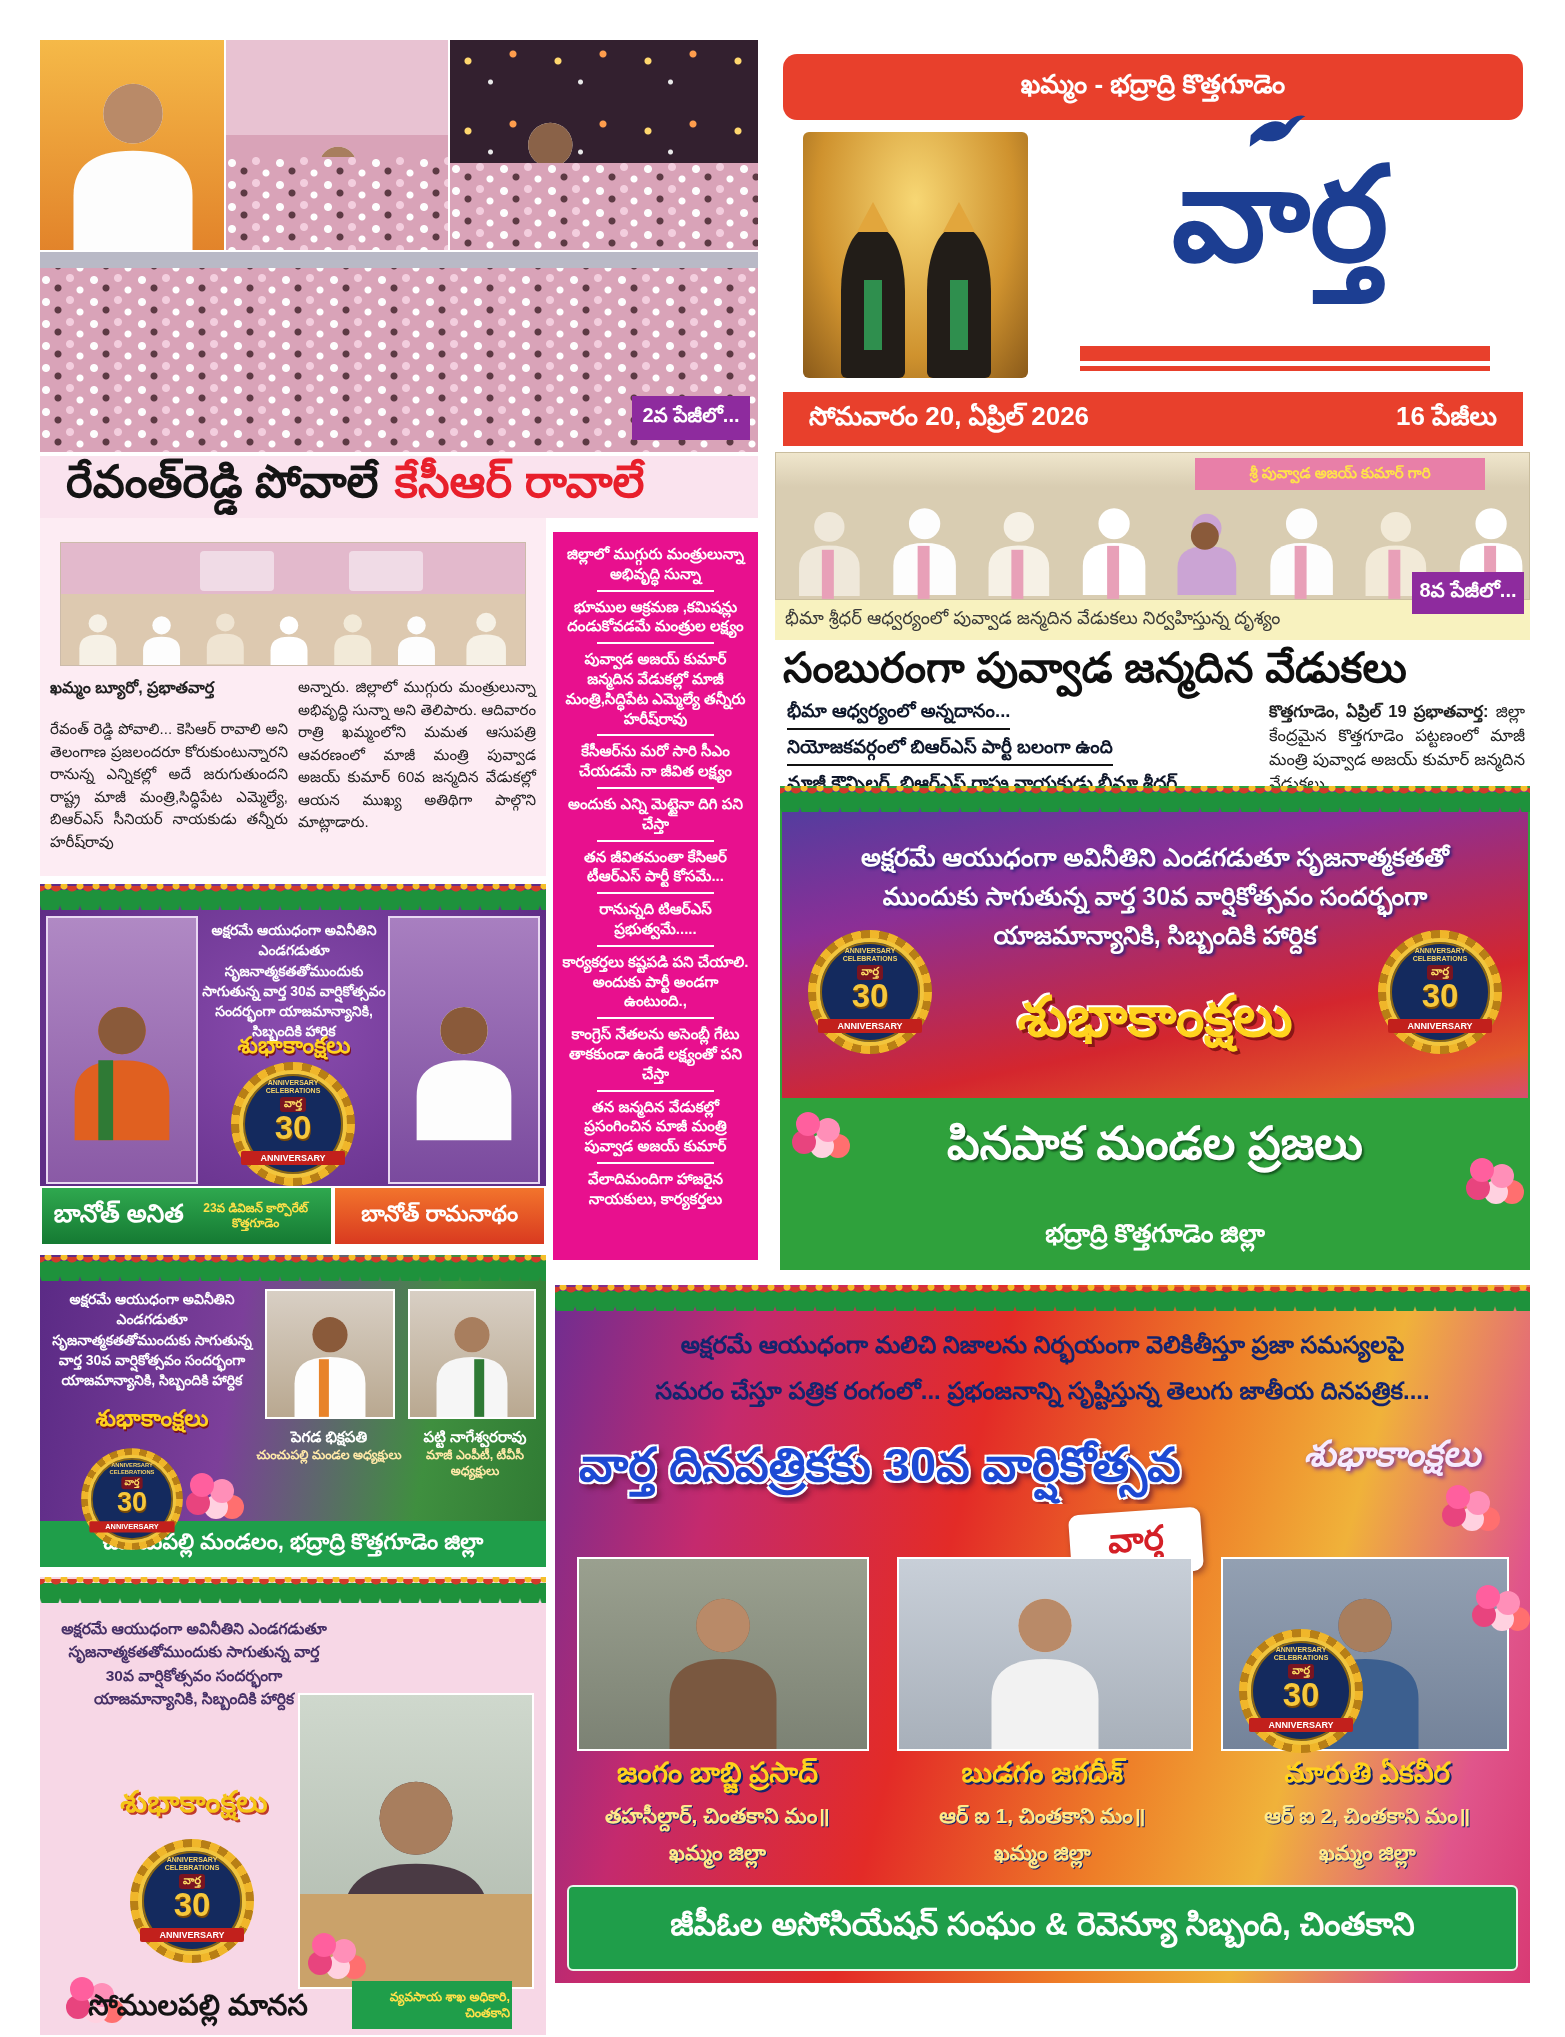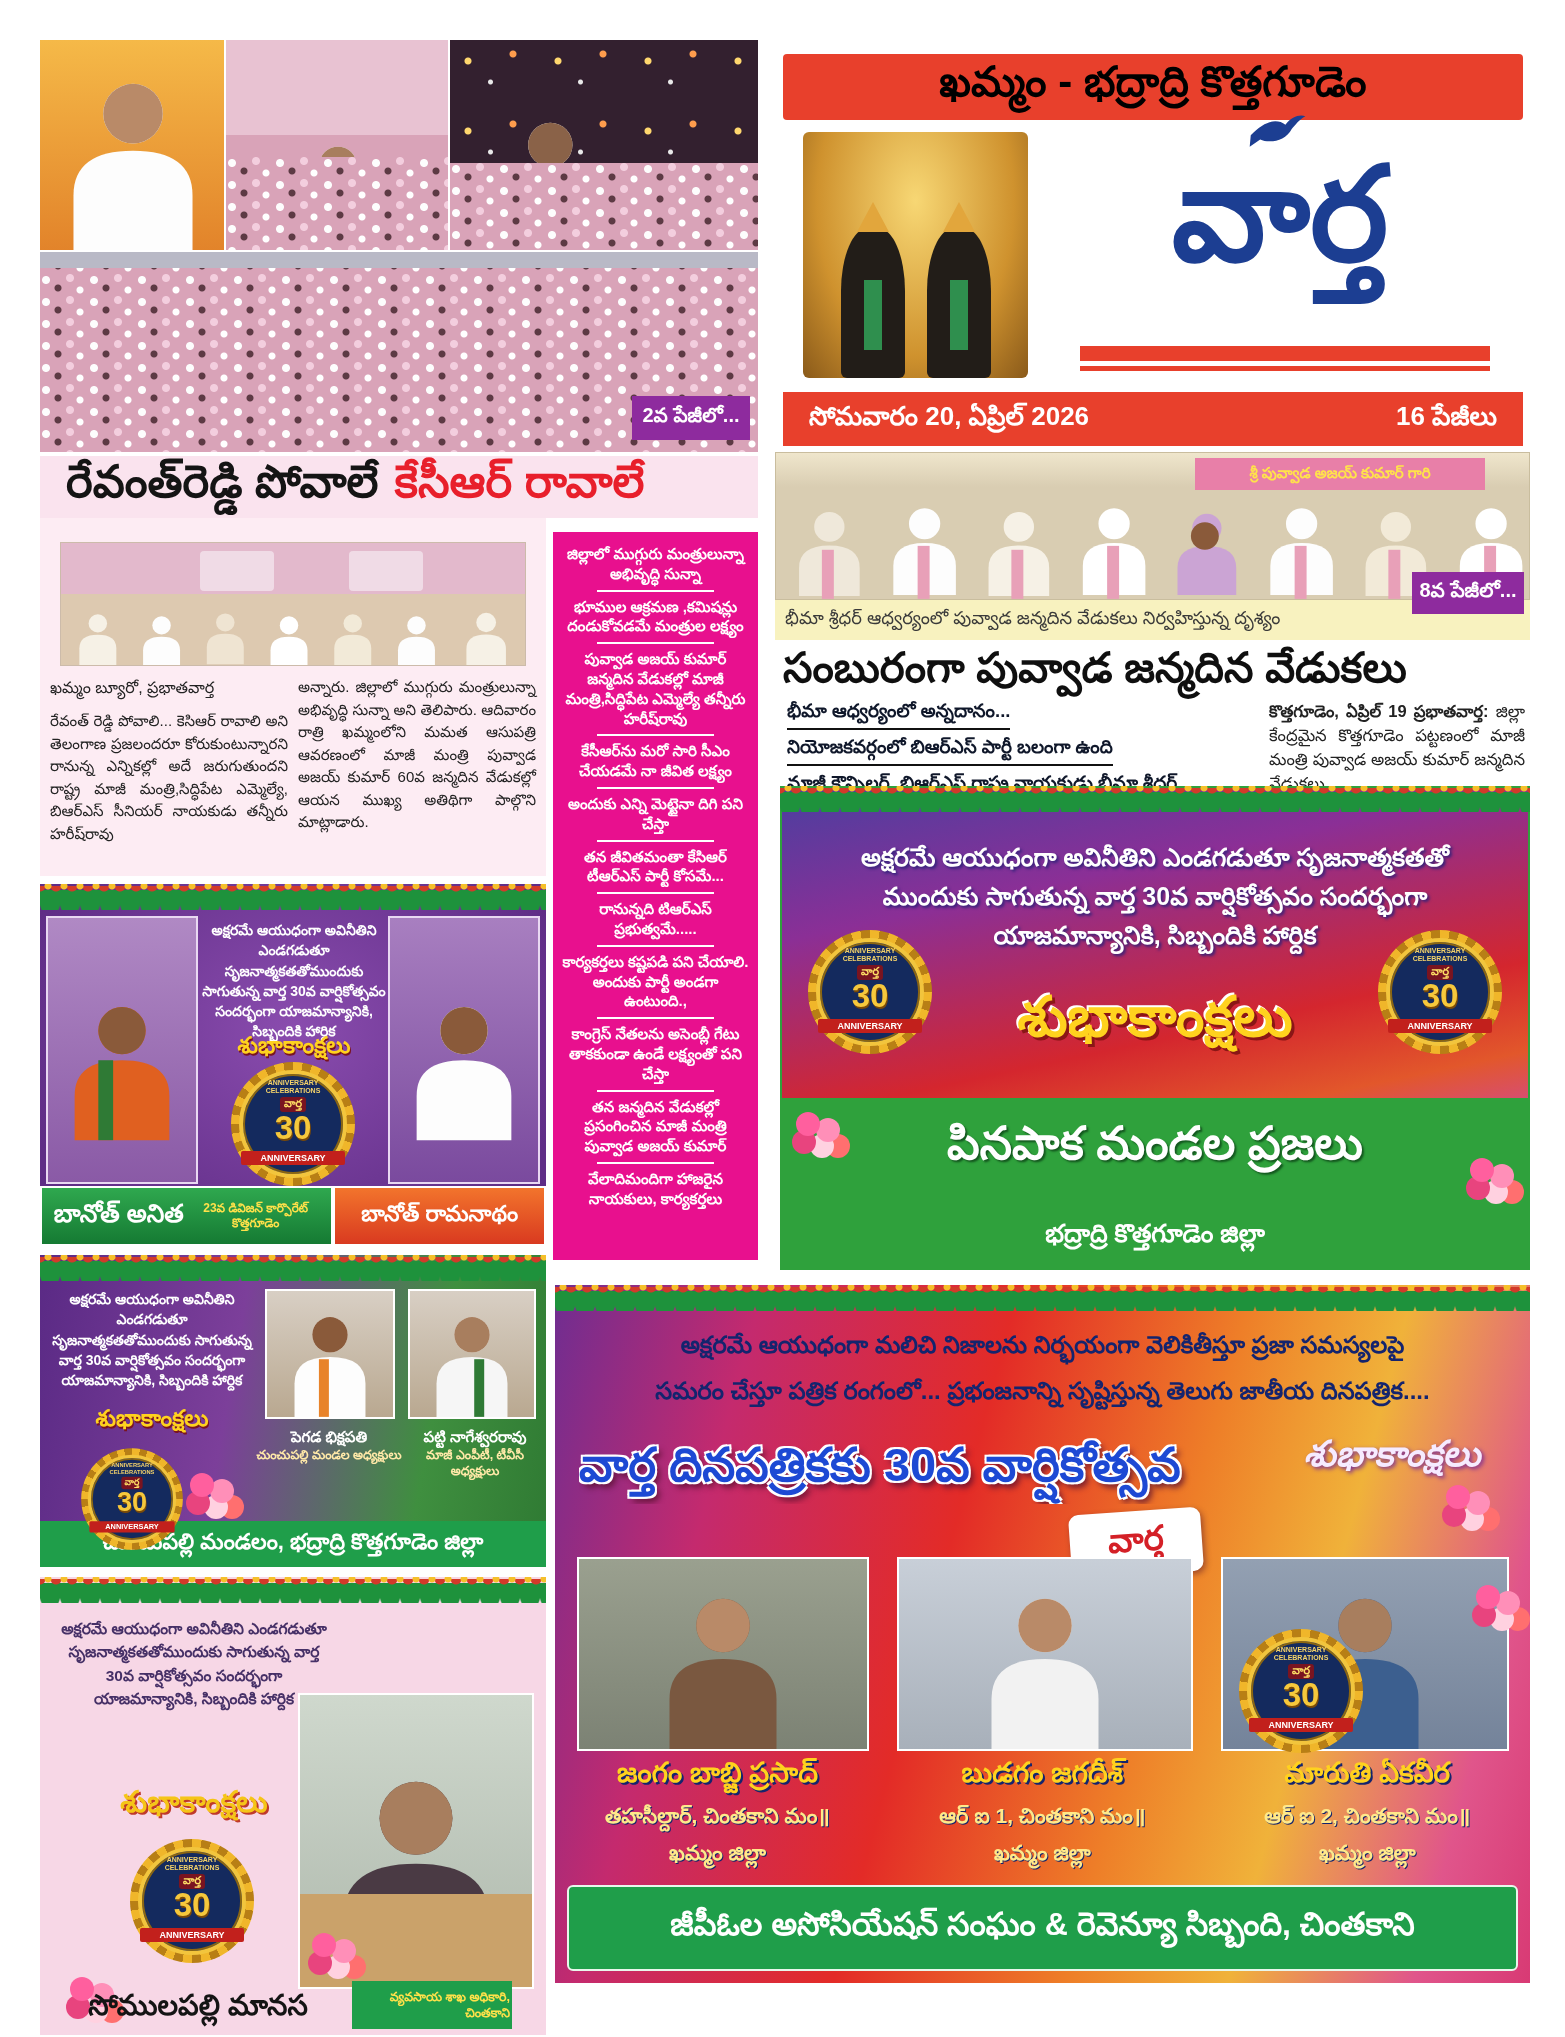--- a/index.html
+++ b/index.html
@@ -59,21 +59,21 @@
   .lead-headline { left:40px; top:456px; width:718px; height:62px; background:#fae3ee;
     display:flex; align-items:center; gap:16px; padding-left:26px; white-space:nowrap; overflow:hidden; }
   .hl-black { font-size:45px; font-weight:900; color:#141414; }
   .hl-red { font-size:45px; font-weight:900; color:#e81f2b; }
   .lead-body { left:40px; top:518px; width:506px; height:358px; background:#fdecf3; overflow:hidden; }
   .lead-photo { position:absolute; left:20px; top:24px; width:466px; height:124px;
     background:linear-gradient(#e3b9cc 0 42%,#ddc9b0 42%); border:1px solid #cba; }
   .bp { position:absolute; top:8px; width:74px; height:40px; background:#f2e4ec; border-radius:4px; opacity:.8; }
   .lead-col { position:absolute; top:158px; width:238px; font-size:15px; line-height:1.5;
     color:#222; text-align:justify; }
-  .byline { font-weight:400; font-size:16px; margin-bottom:10px; }
+  .byline { font-weight:700; font-size:16px; margin-bottom:18px; }
 
   
   .hlbox { left:553px; top:532px; width:205px; height:728px; background:#e8108e; color:#fff;
     padding:12px 8px; text-align:center; font-weight:700; font-size:15px; line-height:1.32; overflow:hidden; }
   .hl-item { margin-bottom:5px; }
   .hl-item:not(:last-child)::after { content:""; display:block; width:62%; margin:6px auto 5px;
     border-bottom:2px solid #fff; }
 
   
   .ad { overflow:hidden; }
@@ -118,21 +118,21 @@
   .ad3 .desk { position:absolute; left:0; right:0; bottom:0; height:32%; background:#caa26a; }
   .ad3 .nm { position:absolute; left:8px; bottom:6px; width:300px; text-align:center; color:#141414;
     font-weight:900; font-size:29px; }
   .ad3 .tt { position:absolute; left:312px; bottom:6px; width:160px; height:48px; background:#1f9e4a;
     color:#ffe14a; font-weight:700; font-size:12.5px; display:flex; align-items:center;
     justify-content:center; text-align:right; line-height:1.3; padding:2px; }
 
   
   .mh { left:775px; top:40px; width:755px; height:406px; }
   .mh .redbar { position:absolute; left:8px; top:14px; width:740px; height:66px; background:#e8402c;
-    border-radius:4px; color:#000000; font-weight:900; font-size:42px; display:flex; align-items:center;
+    border-radius:14px; color:#ffffff; font-weight:900; font-size:26px; display:flex; align-items:center;
     justify-content:center; white-space:nowrap; }
   .deity { position:absolute; left:28px; top:92px; width:225px; height:246px;
     background:radial-gradient(ellipse at 50% 28%,#f7d774,#cf922e 62%,#8a5a1a); border-radius:6px; overflow:hidden; }
   .idol { position:absolute; bottom:0; width:64px; height:150px; background:#221d18;
     border-radius:42% 42% 6px 6px; }
   .idol::before { content:""; position:absolute; top:-26px; left:50%; transform:translateX(-50%);
     border-left:16px solid transparent; border-right:16px solid transparent; border-bottom:30px solid #e2a63c; }
   .idol::after { content:""; position:absolute; top:52px; left:50%; transform:translateX(-50%);
     width:18px; height:70px; background:#2f8f4e; }
   .mh .logo { position:absolute; left:285px; top:84px; width:440px; height:214px; color:#1c3e92;

